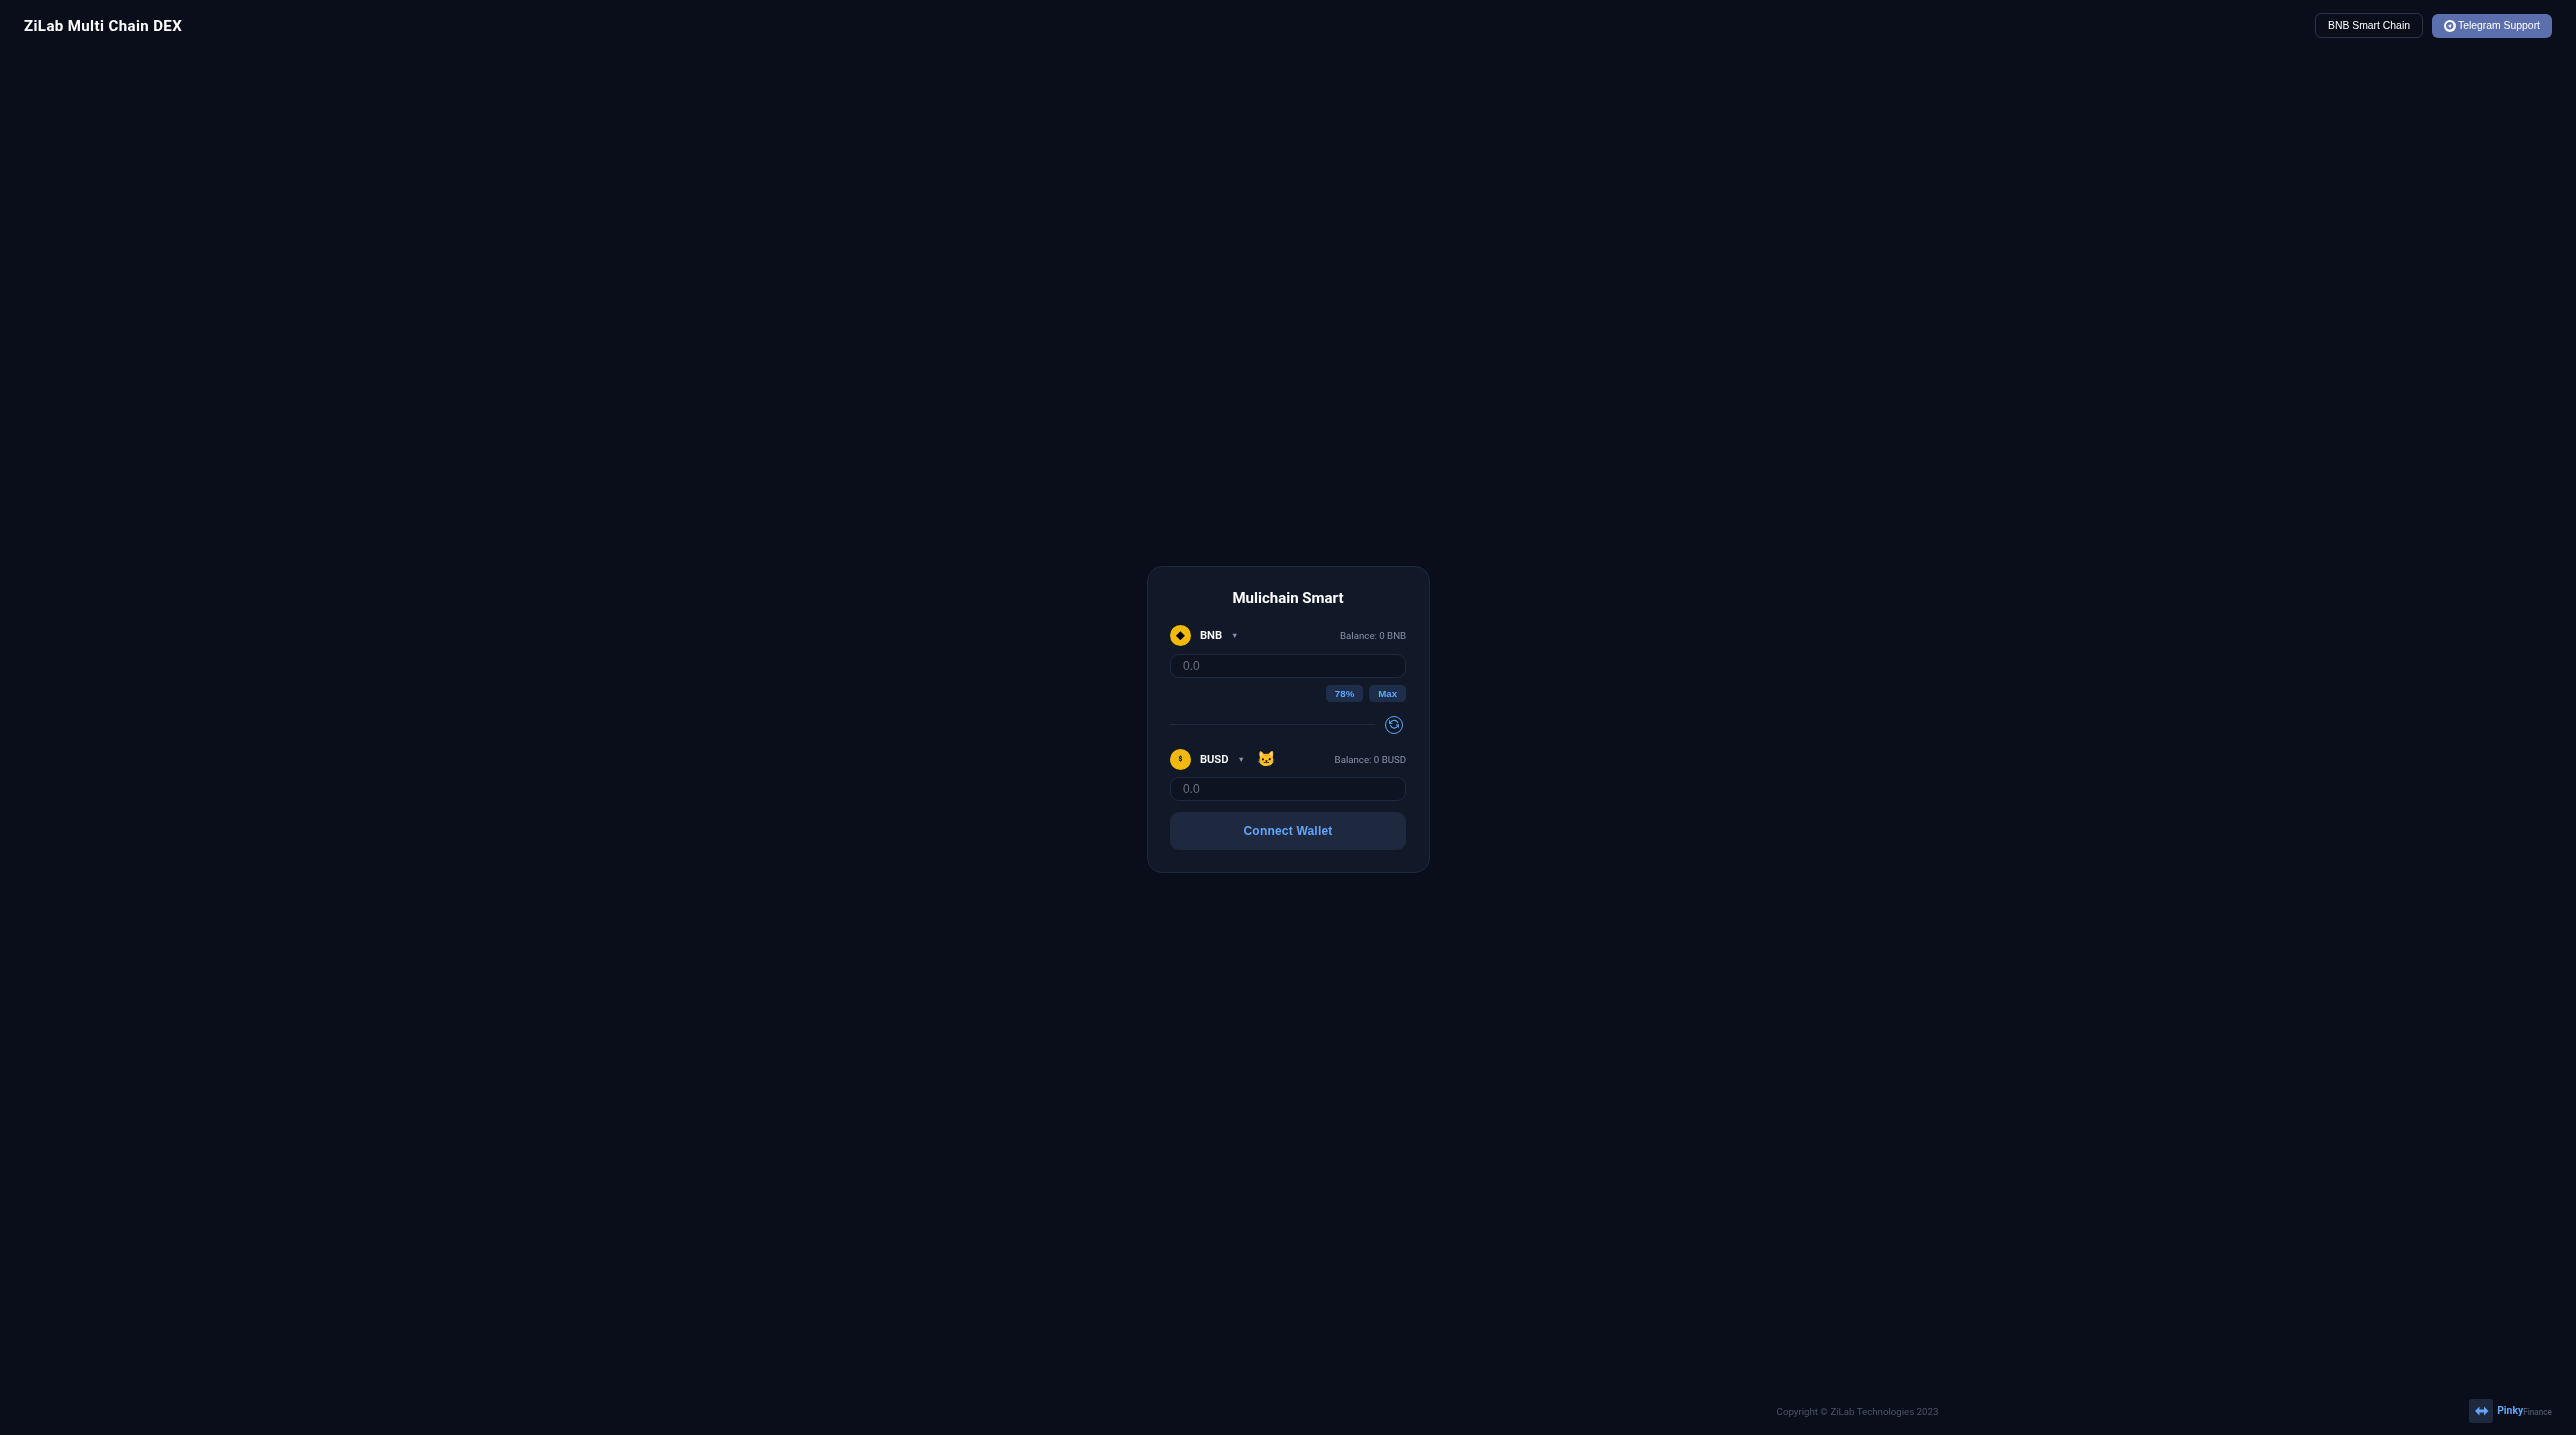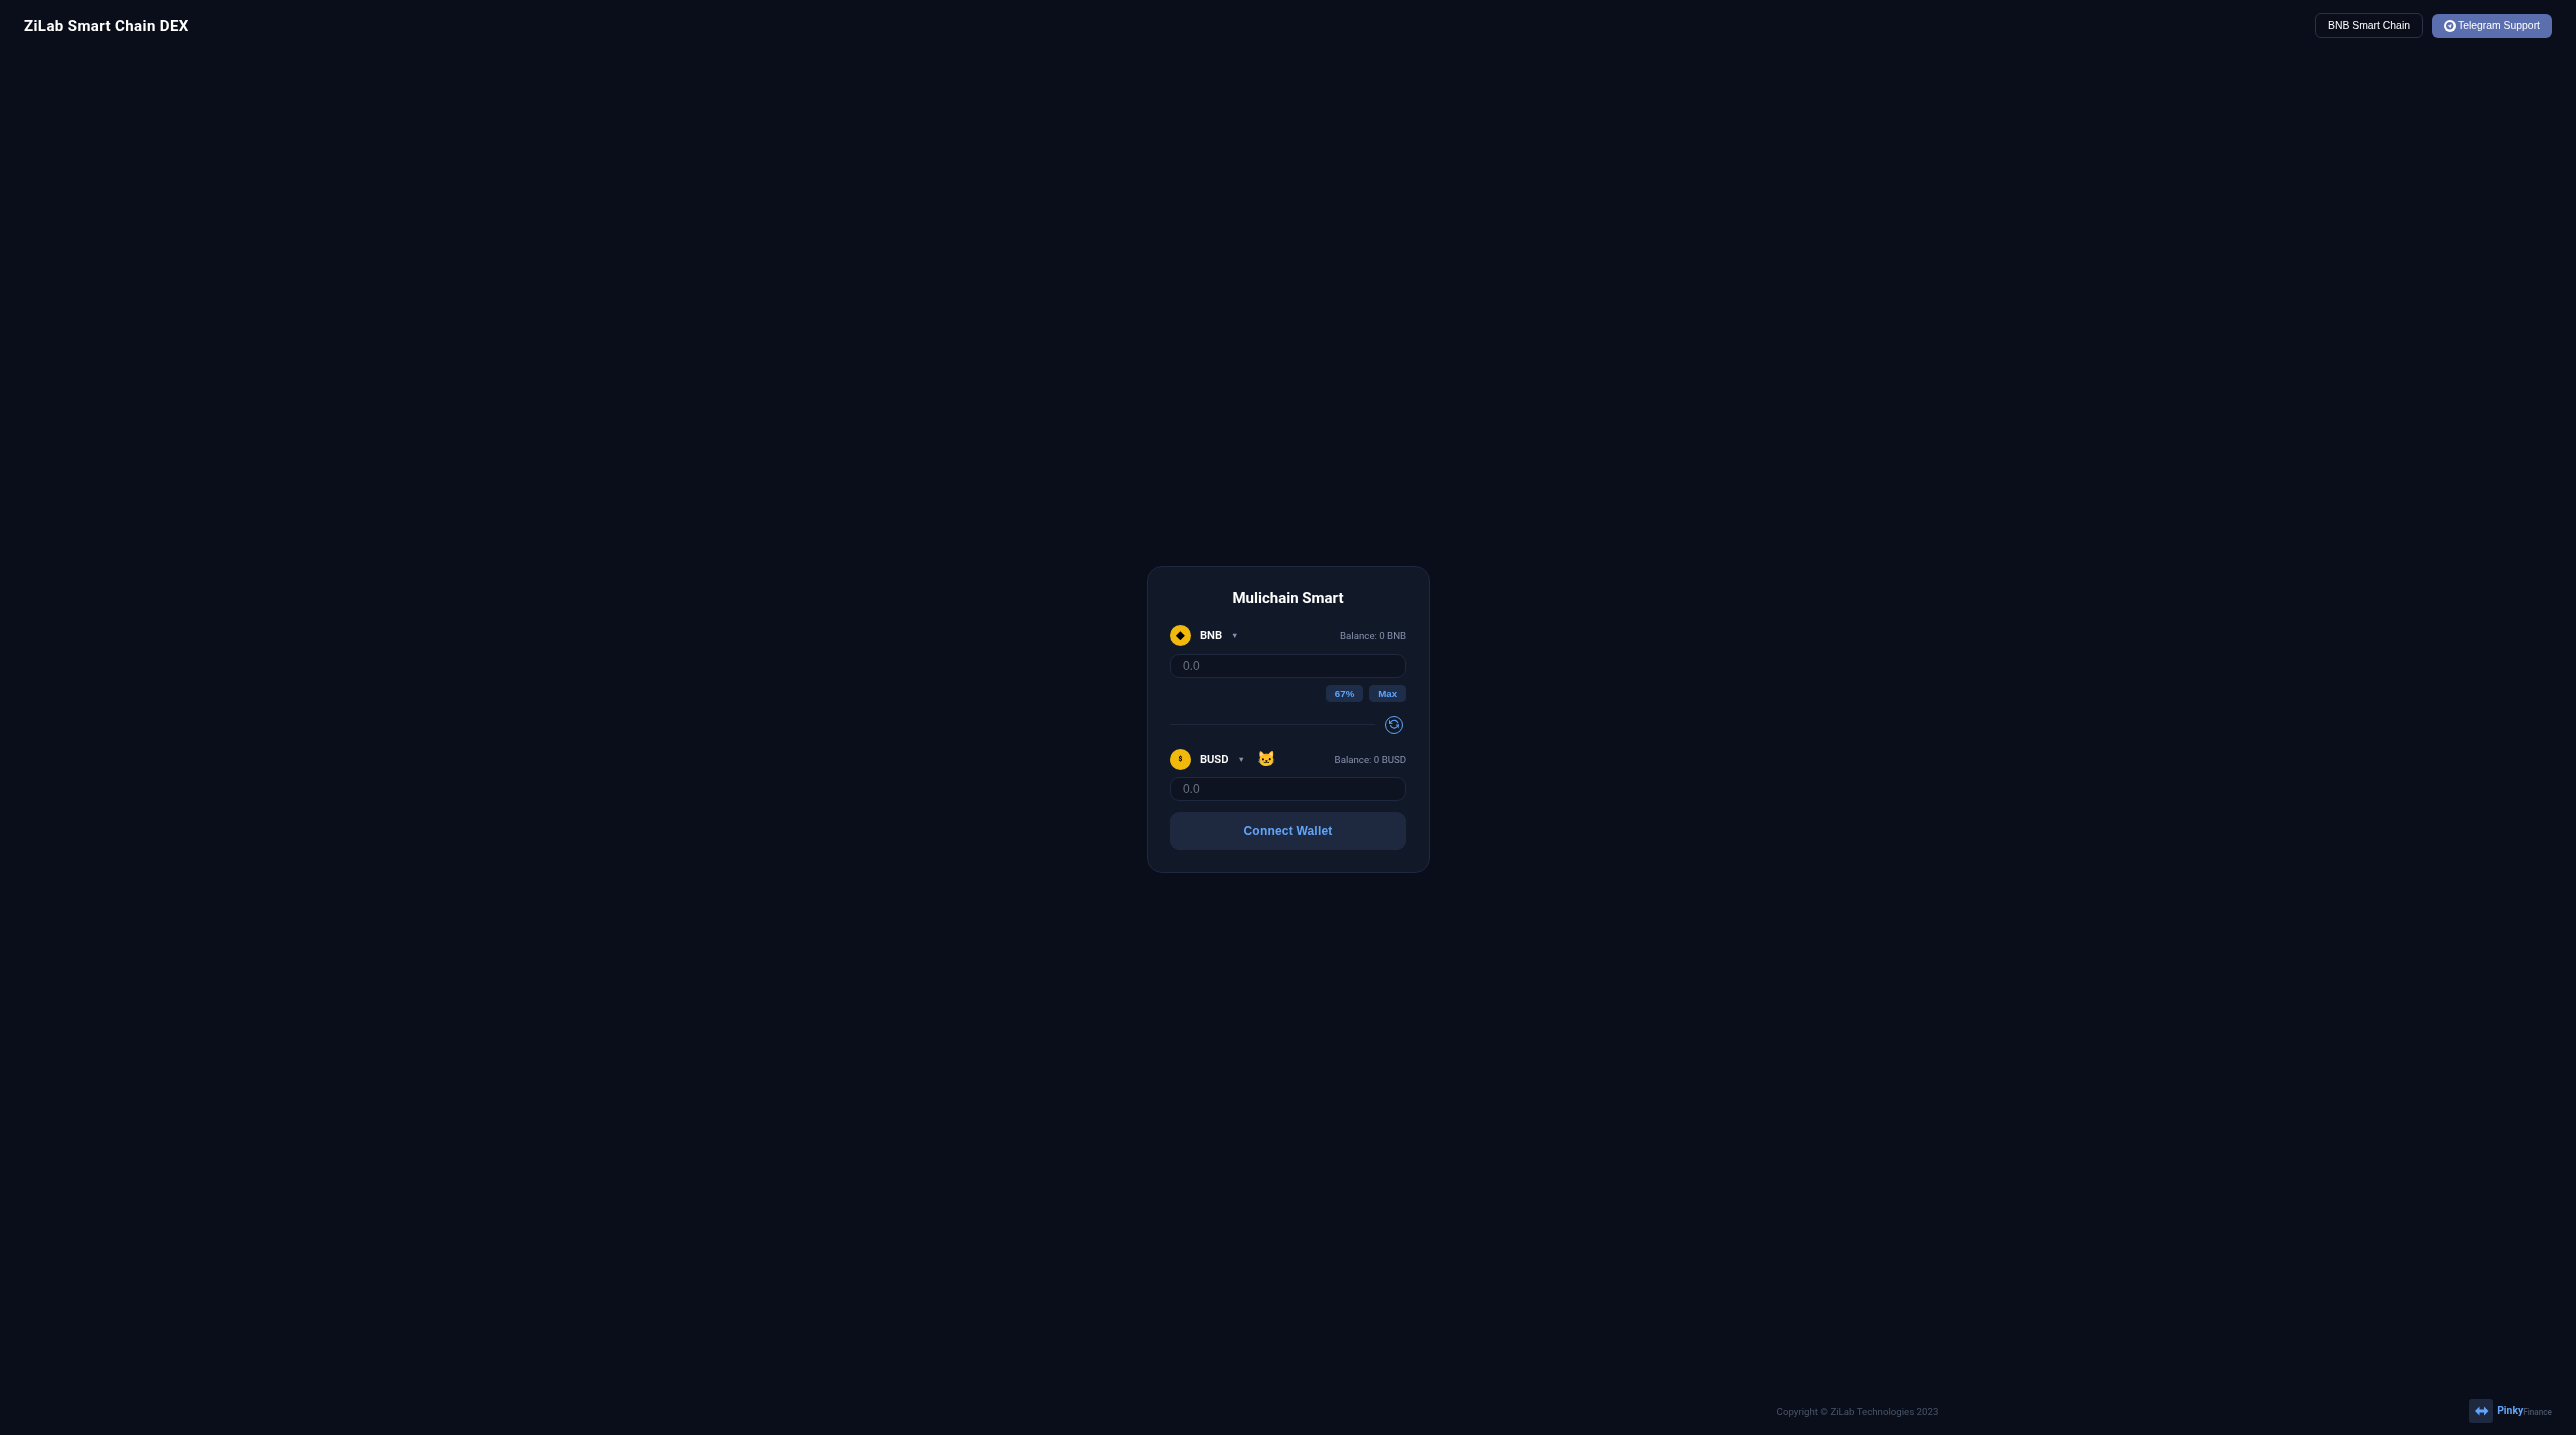--- a/index.html
+++ b/index.html
@@ -310,21 +310,21 @@
       justify-content: center;
       font-size: 6.7px;
       font-weight: 900;
       color: #000;
     }
   </style>
 </head>
 <body>
 
 <header class="header">
-  <div class="logo">ZiLab Smart Chain DEX</div>
+  <div class="logo">ZiLab Multi Chain DEX</div>
   <div class="header-actions">
     <button class="btn-network">BNB Smart Chain</button>
     <button class="btn-telegram">
       <span class="telegram-icon">
         <svg width="7.5" height="7.5" viewBox="0 0 24 24" fill="#5b6eae">
           <path d="M12 0C5.373 0 0 5.373 0 12s5.373 12 12 12 12-5.373 12-12S18.627 0 12 0zm5.562 8.248l-1.97 9.28c-.145.658-.537.818-1.084.508l-3-2.21-1.447 1.394c-.16.16-.295.295-.605.295l.213-3.053 5.56-5.023c.242-.213-.054-.333-.373-.12l-6.871 4.326-2.962-.924c-.643-.204-.657-.643.136-.953l11.57-4.461c.537-.194 1.006.131.833.941z"></path>
         </svg>
       </span>
       <span>Telegram Support</span>
     </button>
@@ -344,21 +344,21 @@
       </div>
       <span class="balance-text">Balance: 0 BNB</span>
     </div>
 
     <div class="input-wrapper">
       <input type="text" class="swap-input" value="0.0" placeholder="0.0" style="">
     </div>
 
     
     <div class="percentage-row">
-      <button class="btn-percent">67%</button>
+      <button class="btn-percent">78%</button>
       <button class="btn-max">Max</button>
     </div>
 
     
     <div class="divider-row">
       <div class="divider-line"></div>
       <button class="swap-arrow-btn">
         <div class="swap-arrow-icon">
           <svg width="10.4" height="10.4" viewBox="0 0 24 24" fill="none" stroke="#60a5fa" stroke-width="2.5" stroke-linecap="round" stroke-linejoin="round">
             <path d="M1 4v6h6"></path>

